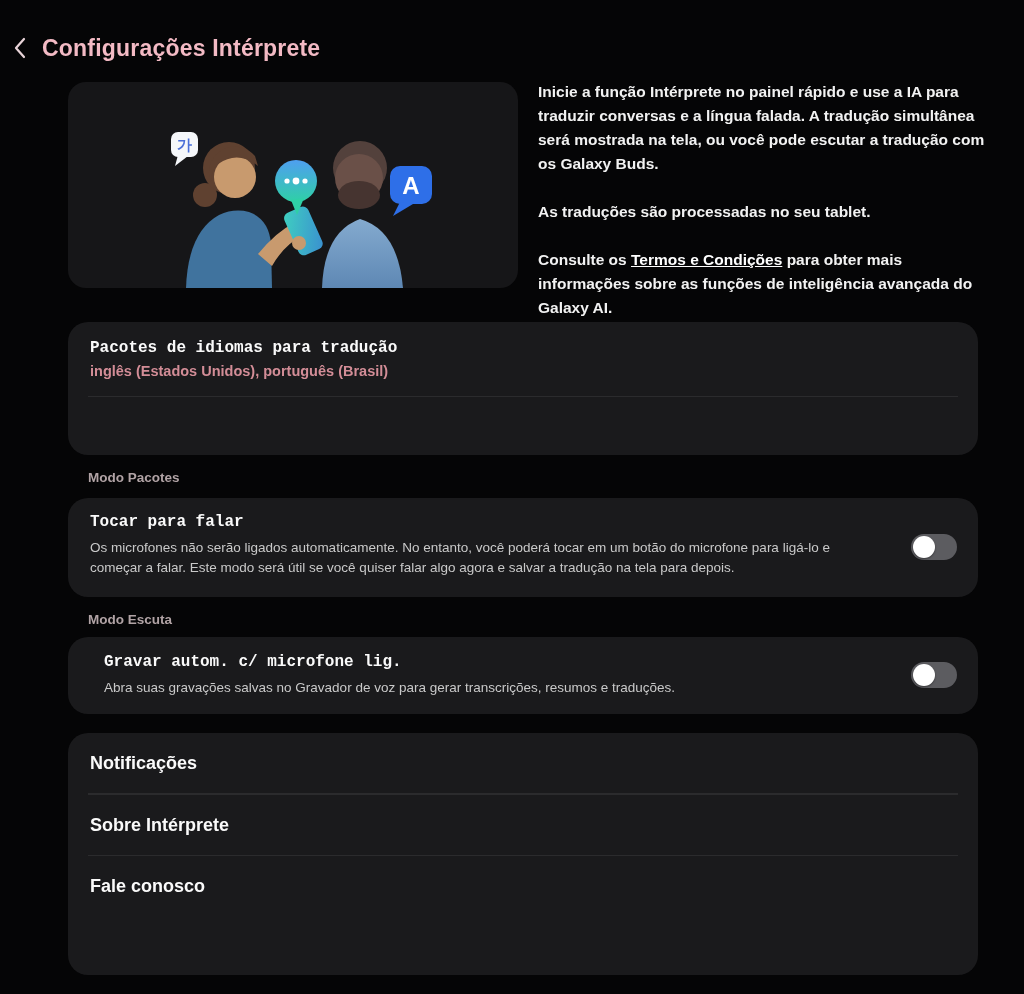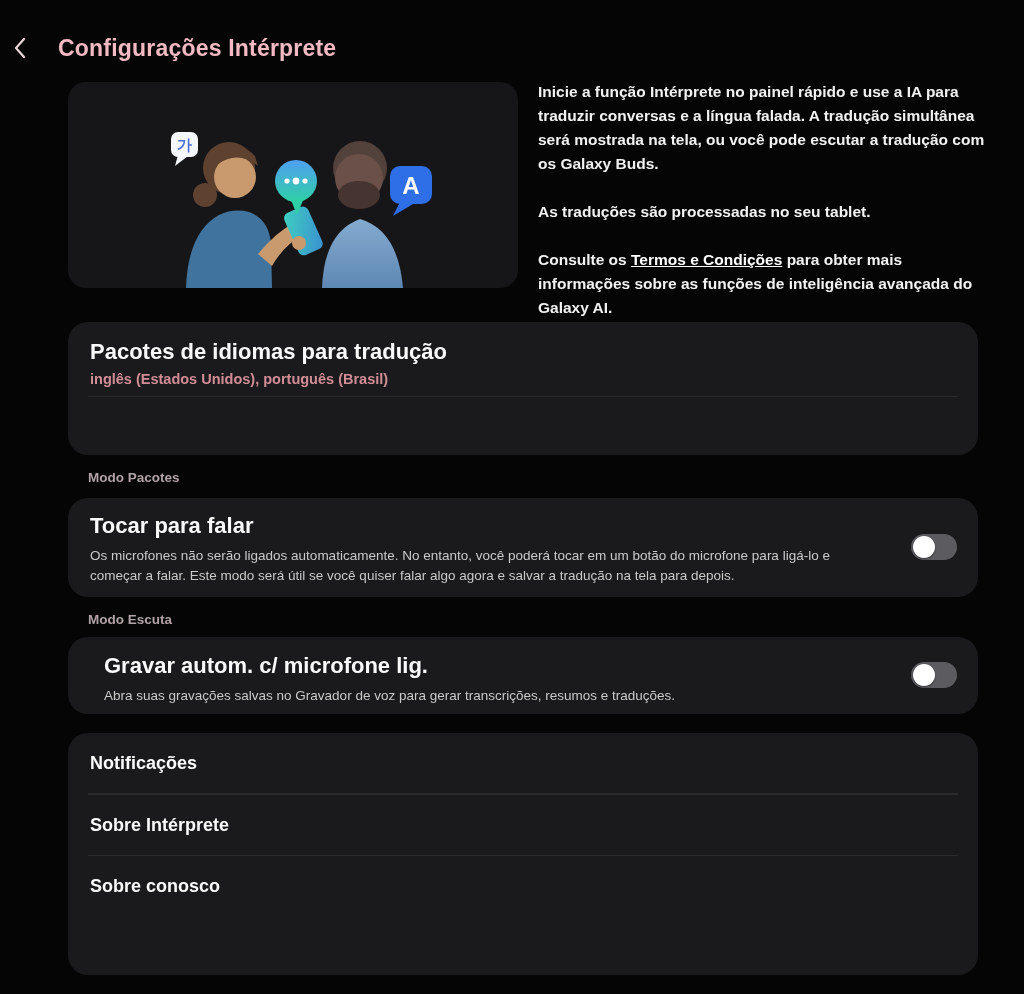--- a/index.html
+++ b/index.html
@@ -4,40 +4,40 @@
 <style>
   * { margin:0; padding:0; box-sizing:border-box; }
   html,body { background:#050506; }
   body {
     width:1024px; height:994px; position:relative; overflow:hidden;
     font-family:"Liberation Sans", sans-serif; color:#fafafa;
   }
   
   .header { position:absolute; top:30px; left:0; height:36px; display:flex; align-items:center; }
   .back-btn { width:40px; height:36px; display:flex; align-items:center; justify-content:center; background:none; border:none; cursor:pointer; }
-  .page-title { font-size:23px; font-weight:700; color:#f3bac4; letter-spacing:.2px; margin-left:18px; }
+  .page-title { font-size:23px; font-weight:700; color:#f3bac4; letter-spacing:.2px; margin-left:2px; }
 
   
   .hero-card {
     position:absolute; left:68px; top:82px; width:450px; height:206px;
     background:#161618; border-radius:18px; overflow:hidden;
   }
   .hero-text {
     position:absolute; left:538px; top:80px; width:452px;
     font-size:15.5px; font-weight:700; line-height:24px; color:#f2f2f2;
   }
   .hero-text p + p { margin-top:24px; }
   .terms-link { color:#ffffff; text-decoration:underline; font-weight:700; cursor:pointer; }
 
   
   .card {
     position:absolute; left:68px; width:910px;
     background:#1a1a1c; border-radius:20px;
   }
-  .card-title { font-size:22px; font-weight:700; color:#fafafa; }
+  .card-title { font-size:16px; font-weight:700; color:#fafafa;font-family:Liberation Mono, monospace; }
   .card-desc  { font-size:13.5px; line-height:20px; color:#c9c9c9; margin-top:7px; }
   .divider { height:1px; background:#2b2b2d; margin:0 20px; }
 
   .card-languages { top:322px; height:133px; }
   .row-packs { padding:17px 22px 0 22px; height:74px; cursor:pointer; }
   .packs-value { font-size:14.5px; font-weight:700; color:#d38d97; margin-top:6px; }
   .row-voice { height:58px; display:flex; align-items:center; padding:0 22px; cursor:pointer; }
 
   .section-label {
     position:absolute; left:88px; font-size:13.5px; font-weight:700; color:#b1a3a5;
@@ -173,15 +173,15 @@
   <div class="link-row">
     <span>Notificações</span>
   </div>
   <div class="divider"></div>
   <div class="divider"></div>
   <div class="link-row">
     <span>Sobre Intérprete</span>
   </div>
   <div class="divider"></div>
   <div class="link-row">
-    <span>Sobre conosco</span>
+    <span>Fale conosco</span>
   </div>
 </div>
 
 </body></html>

